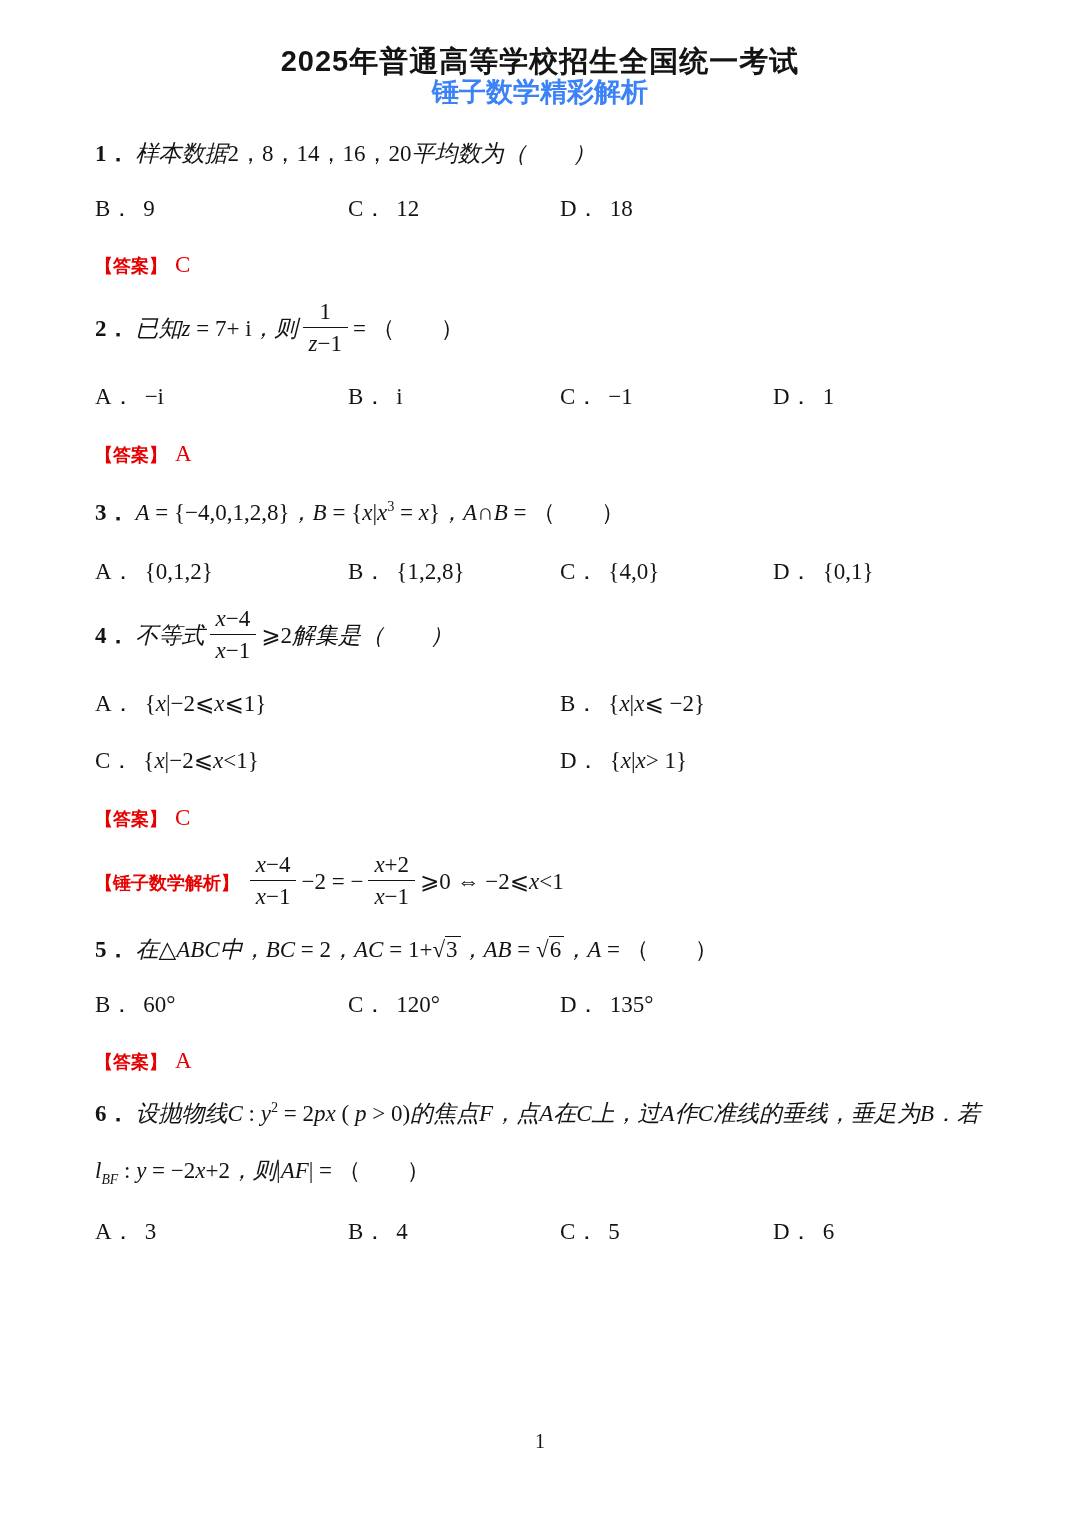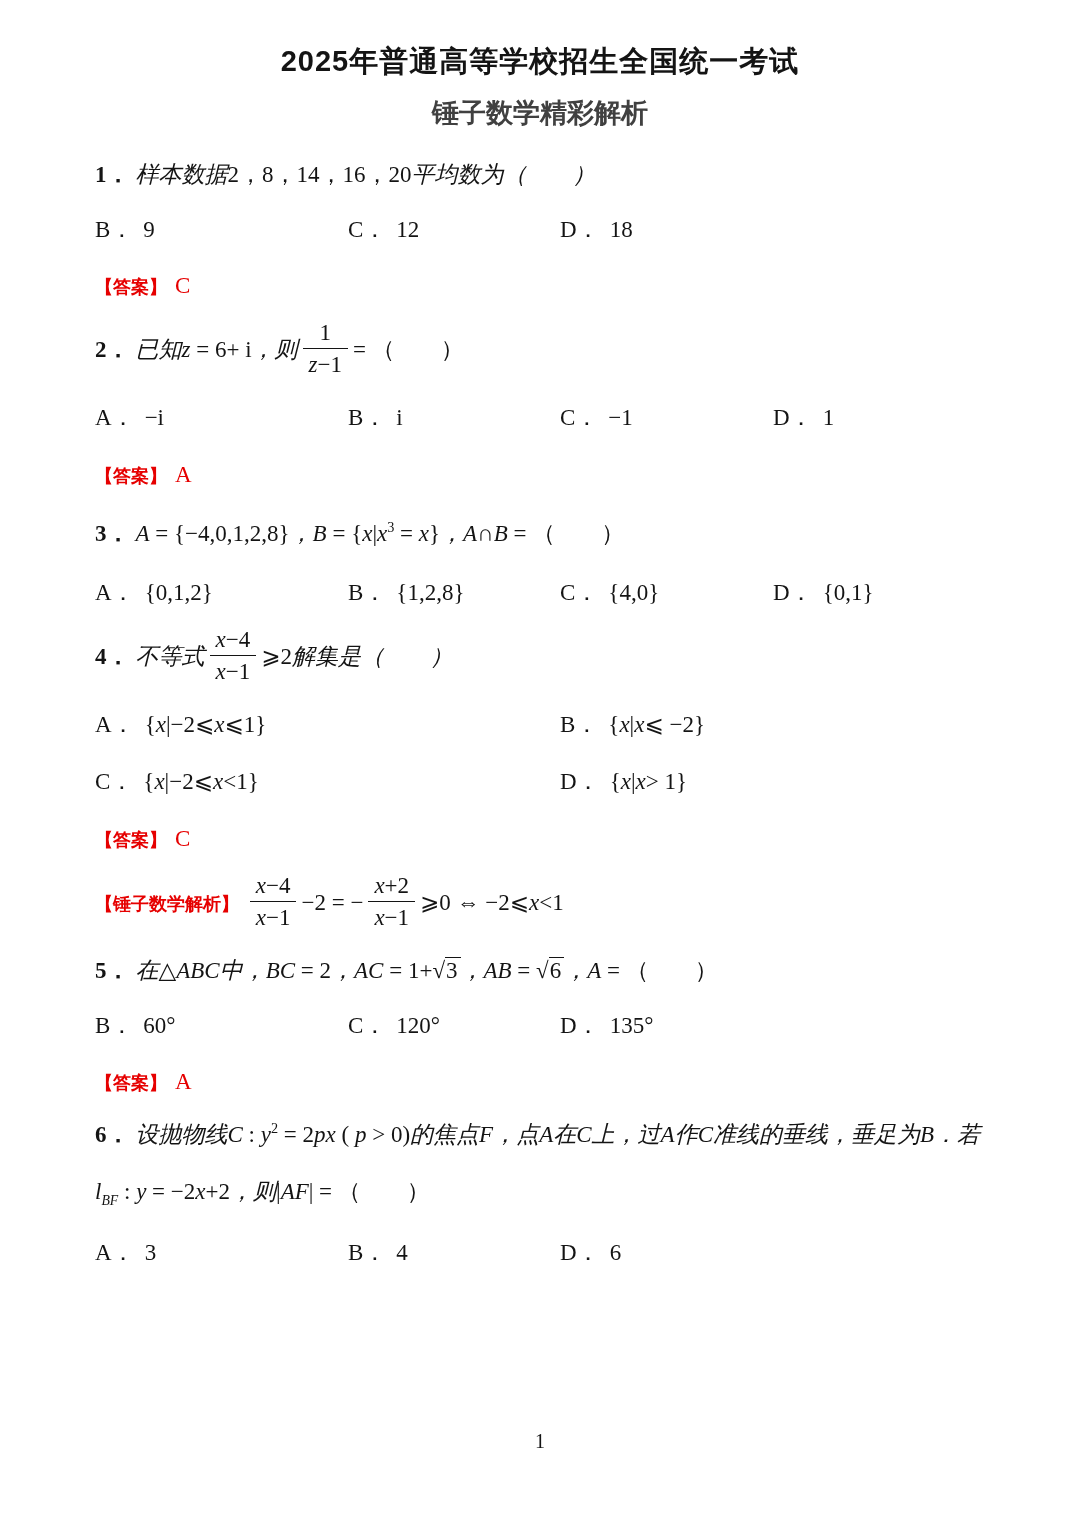--- a/index.html
+++ b/index.html
@@ -9,22 +9,22 @@
     font-family:"Liberation Serif","DejaVu Serif",serif;
     font-size:23px;
   }
   .content{padding:45px 95px 0 95px;}
   .title{
     text-align:center;font-size:29px;font-weight:700;line-height:1.15;
     font-family:"Liberation Sans","DejaVu Sans",sans-serif;letter-spacing:1px;
   }
   .subtitle{
     text-align:center;font-size:27px;font-weight:700;line-height:1.1;
-    font-family:"Liberation Sans","DejaVu Sans",sans-serif;margin-top:21px;
-    color:#404040;
+    font-family:"Liberation Sans","DejaVu Sans",sans-serif;
+    color:#3b82f6;
   }
   .row{margin-top:27px;line-height:1.35;}
   .row.tight{margin-top:21px;}
   .qn{font-weight:700;margin-right:6px;}
   .m{font-style:italic;font-family:"Liberation Serif","DejaVu Serif",serif;}
   .r{font-family:"Liberation Serif","DejaVu Sans",serif;}
   .cn{font-family:"Liberation Serif",serif;font-style:italic;}
   .opts4{display:grid;grid-template-columns:253px 212px 213px auto;}
   .opts2{display:grid;grid-template-columns:465px auto;}
   .opt{white-space:nowrap;}
@@ -64,21 +64,21 @@
   <div class="row opts4" style="margin-top:24px;">
     <span class="opt"><span class="ol">B．</span><span><span class="r">9</span></span></span>
     <span class="opt"><span class="ol">C．</span><span><span class="r">12</span></span></span>
     <span class="opt"><span class="ol">D．</span><span><span class="r">18</span></span></span>
   </div>
   <div class="row" style="margin-top:25px;">
     <span class="ans-label">【答案】</span><span class="ans-value">C</span>
   </div>
 
   <div class="row tight">
-    <span class="qn">2．</span><span><span class="cn">已知</span><span class="m">z</span><span class="r"> = 6+ i</span><span class="cn">，则</span><span class="frac"><span class="fn"><span class="r">1</span></span><span class="fd"><span class="m">z</span><span class="r">−1</span></span></span><span class="r">= （　　）</span></span>
+    <span class="qn">2．</span><span><span class="cn">已知</span><span class="m">z</span><span class="r"> = 7+ i</span><span class="cn">，则</span><span class="frac"><span class="fn"><span class="r">1</span></span><span class="fd"><span class="m">z</span><span class="r">−1</span></span></span><span class="r">= （　　）</span></span>
   </div>
   <div class="row opts4" style="margin-top:20px;">
     <span class="opt"><span class="ol">A．</span><span><span class="r">−i</span></span></span>
     <span class="opt"><span class="ol">B．</span><span><span class="r">i</span></span></span>
     <span class="opt"><span class="ol">C．</span><span><span class="r">−1</span></span></span>
     <span class="opt"><span class="ol">D．</span><span><span class="r">1</span></span></span>
   </div>
   <div class="row" style="margin-top:26px;">
     <span class="ans-label">【答案】</span><span class="ans-value">A</span>
   </div>
@@ -127,18 +127,19 @@
 
   <div class="row" style="margin-top:22px;">
     <span class="qn">6．</span><span><span class="cn">设抛物线</span><span class="m">C</span><span class="r"> : </span><span class="m">y</span><sup>2</sup><span class="r"> = 2</span><span class="m">px</span><span class="r"> ( </span><span class="m">p</span><span class="r"> &gt; 0)</span><span class="cn">的焦点</span><span class="m">F</span><span class="cn">，点</span><span class="m">A</span><span class="cn">在</span><span class="m">C</span><span class="cn">上，过</span><span class="m">A</span><span class="cn">作</span><span class="m">C</span><span class="cn">准线的垂线，垂足为</span><span class="m">B</span><span class="cn">．若</span></span>
   </div>
   <div class="row" style="margin-top:26px;">
     <span><span class="m">l</span><sub>BF</sub><span class="r"> : </span><span class="m">y</span><span class="r"> = −2</span><span class="m">x</span><span class="r">+2</span><span class="cn">，则</span><span class="r">|</span><span class="m">AF</span><span class="r">| = （　　）</span></span>
   </div>
   <div class="row opts4" style="margin-top:26px;">
     <span class="opt"><span class="ol">A．</span><span><span class="r">3</span></span></span>
     <span class="opt"><span class="ol">B．</span><span><span class="r">4</span></span></span>
+    <span class="opt"><span class="ol">C．</span><span><span class="r">5</span></span></span>
     <span class="opt"><span class="ol">D．</span><span><span class="r">6</span></span></span>
   </div>
 
 </div>
 
 <div class="footer">1</div>
 
 </body></html>

